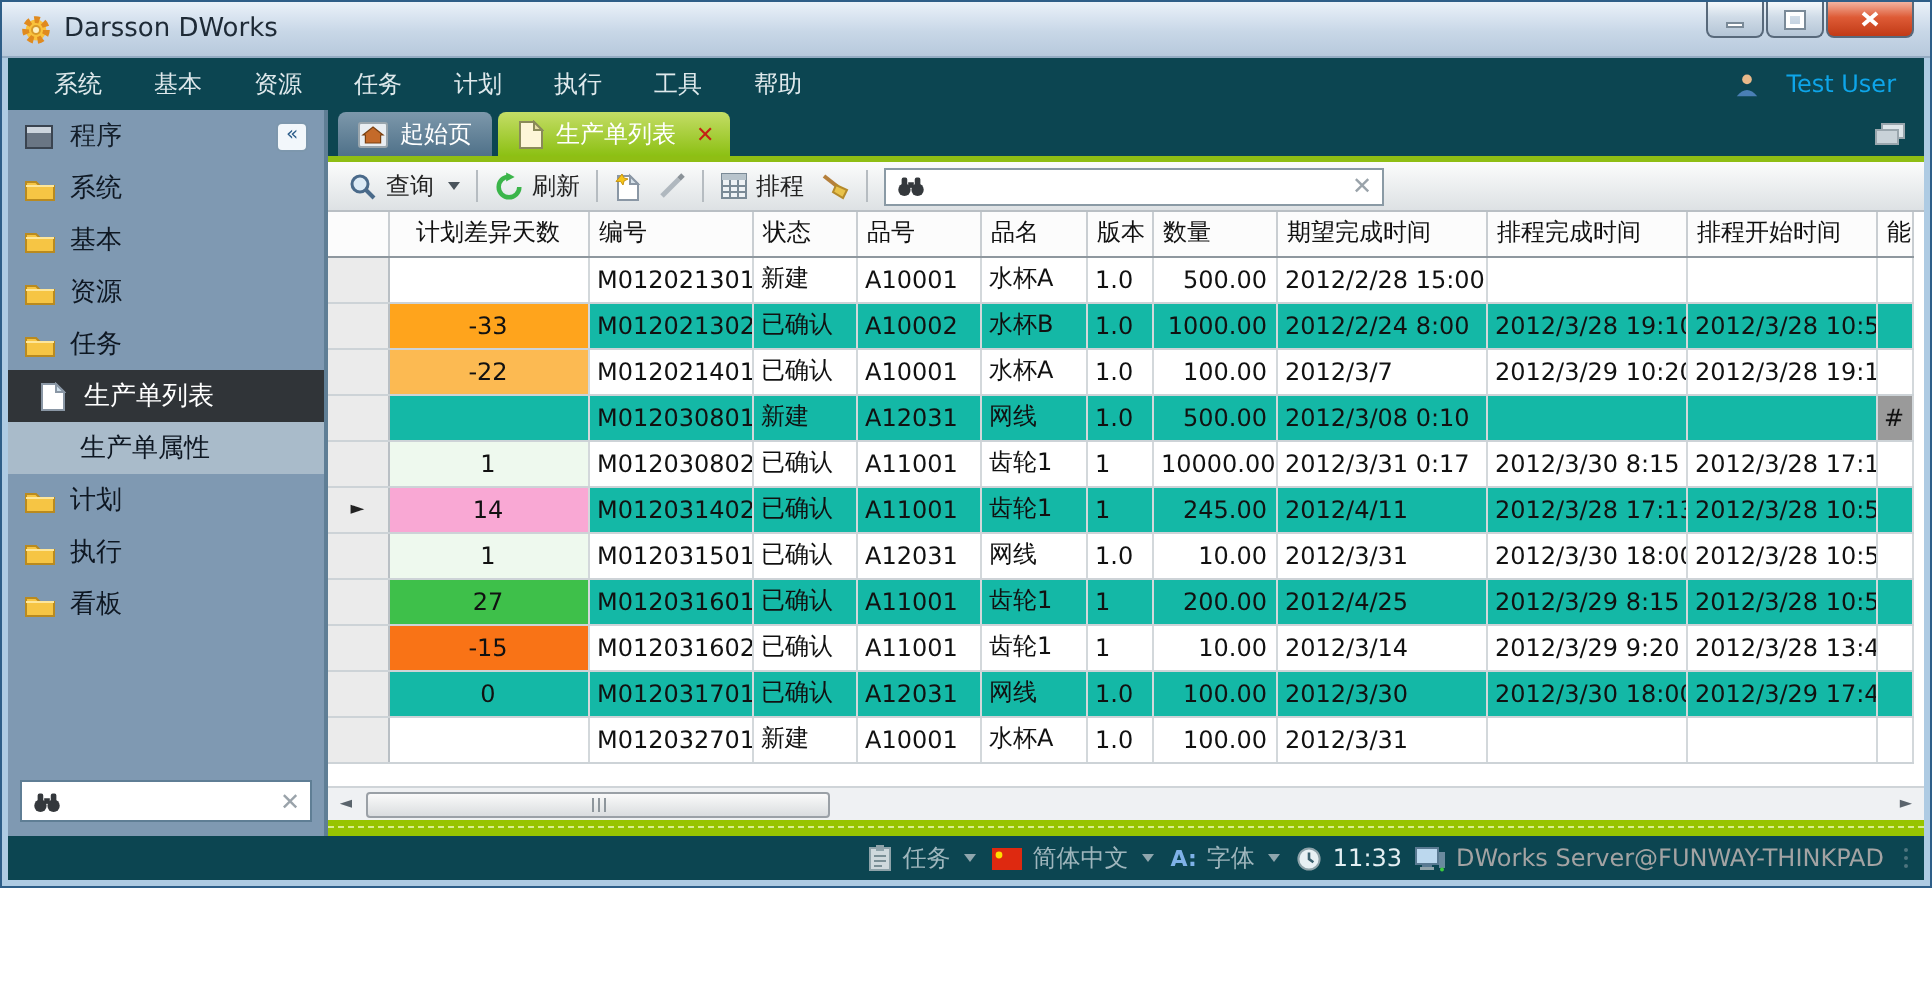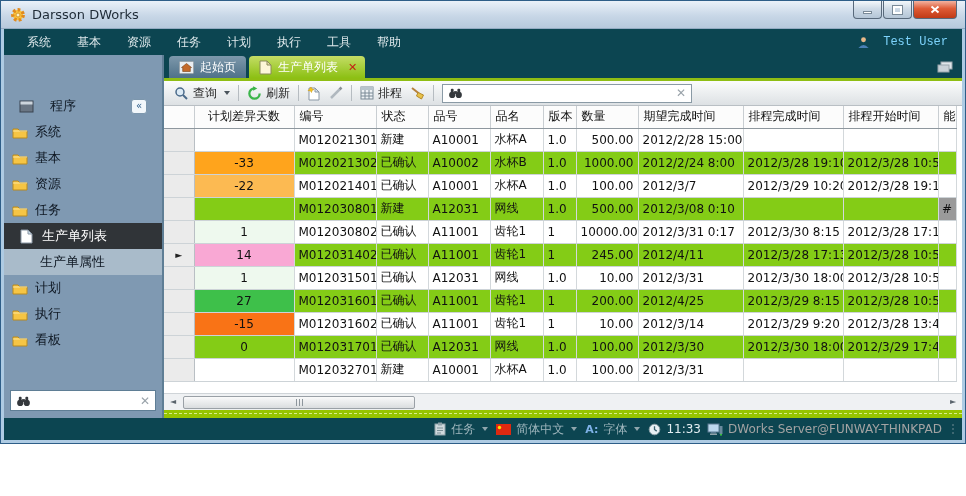--- a/index.html
+++ b/index.html
@@ -18,28 +18,28 @@
   .winbtn{width:29px;height:18px;display:flex;align-items:center;justify-content:center;
     border:1px solid #58697b;border-top:none;border-radius:0 0 4px 4px;margin-left:1px;
     background:linear-gradient(#f4f8fb,#cfdbe7 45%,#b4c5d6);}
   .winbtn.close{width:44px;background:linear-gradient(#f2b3a0,#de5b36 45%,#c13a16);}
   .g-min{width:9px;height:3px;background:#fff;border:1px solid #7a8a98;margin-top:6px;}
   .g-max{width:9px;height:8px;border:2px solid #fff;outline:1px solid #7a8a98;background:transparent;}
   
   .menubar{height:26px;flex:0 0 26px;margin:0 3px;background:#0c4551;display:flex;
     align-items:center;padding:0 10px;color:#dfe9ec;}
   .menu-item{padding:0 13px;cursor:default;}
-  .menu-user{margin-left:auto;display:flex;align-items:center;gap:13px;color:#7dd3fc;padding-right:4px;font-family:Liberation Mono, monospace;}
+  .menu-user{margin-left:auto;display:flex;align-items:center;gap:13px;color:#0ea5e9;padding-right:4px;}
   
   .main{flex:1;display:flex;min-height:0;margin:0 3px;}
   
   .sidebar{width:160px;flex:0 0 160px;display:flex;flex-direction:column;
     background:#7f99b2;border-right:2px solid #5f7e95;}
-  .sb-header{height:26px;flex:0 0 26px;display:flex;align-items:center;gap:16px;
-    padding:0 15px;color:#141f2b;font-size:13px;margin-top:38px;}
+  .sb-header{height:26px;flex:0 0 26px;display:flex;align-items:center;gap:8px;
+    padding:0 8px;color:#141f2b;font-size:13px;}
   .sb-collapse{margin-left:auto;width:16px;height:15px;display:flex;align-items:center;
     justify-content:center;background:#f2f7fb;border:1px solid #7d97ad;border-radius:3px;
     color:#2c5d8a;font-size:10px;line-height:1;}
   .sb-item{height:26px;flex:0 0 26px;display:flex;align-items:center;gap:7px;
     padding:0 7px;color:#0e1722;font-size:13px;white-space:nowrap;}
   .sb-item.selected{background:#303438;color:#fff;padding-left:14px;}
   .sb-item.highlighted{background:#a9bbca;padding-left:36px;}
   .sb-icon{display:flex;align-items:center;width:17px;justify-content:center;}
   .sb-search{margin:6px 6px 7px 6px;margin-top:auto;height:21px;background:#fff;
     border:1px solid #5f7e95;display:flex;align-items:center;gap:5px;padding:0 5px;}
@@ -67,21 +67,21 @@
     border:1px solid #8a9aa5;padding:0 5px;gap:5px;margin-left:4px;}
   .tb-search input{flex:1;border:none;outline:none;font-size:12px;min-width:0;background:transparent;}
   
   .grid-area{flex:1;overflow:hidden;background:#fff;position:relative;}
   table{border-collapse:collapse;table-layout:fixed;width:792px;font-size:12px;color:#111;}
   th{height:22px;font-weight:normal;text-align:left;padding:0 5px;background:#fcfcfc;
     border-right:1px solid #c9ced2;border-bottom:1px solid #8e979e;white-space:nowrap;overflow:hidden;}
   th.c-diff{text-align:center;}
   td{height:23px;padding:0 4px;white-space:nowrap;overflow:hidden;
     border-right:1px solid #d3d8db;border-bottom:1px solid #cdd3d7;background:#fff;}
-  tr.alt td{background:#84cc16;}
+  tr.alt td{background:#14b8a6;}
   td.c-rowsel{background:#ebebeb;border-right:1px solid #b9bfc4;text-align:center;
     font-size:9px;color:#222;padding:0;}
   tr.alt td.c-rowsel{background:#ebebeb;}
   td.c-diff{text-align:center;}
   td.c-qty{text-align:right;}
   td.c-extra{padding:0 1px;text-align:center;}
   
   .hscroll{height:17px;flex:0 0 17px;background:#eff1f3;border-top:1px solid #cfd4d8;
     display:flex;align-items:center;padding:0 1px;}
   .hs-btn{width:16px;height:14px;display:flex;align-items:center;justify-content:center;

